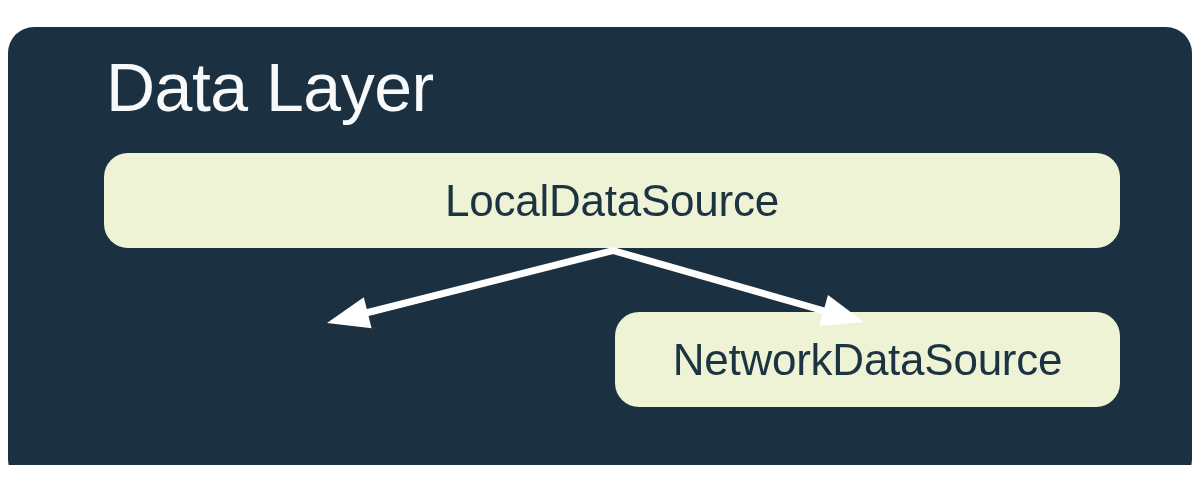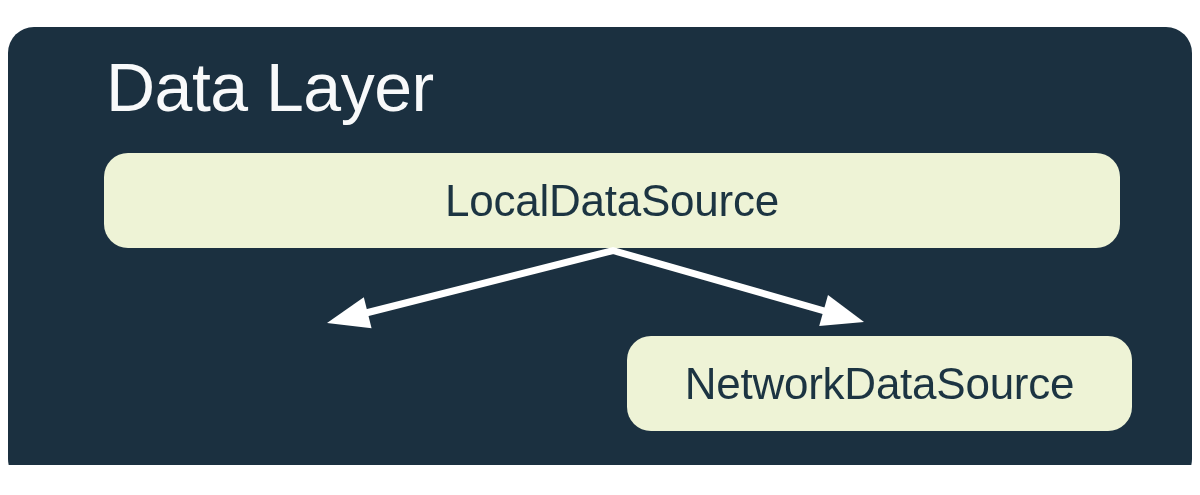--- a/index.html
+++ b/index.html
@@ -44,21 +44,21 @@
     align-items: center;
     justify-content: center;
     color: var(--node_text, #1C3442);
     font-size: 44px;
     font-weight: 400;
     letter-spacing: -0.25px;
     white-space: nowrap;
   }
   .node-repo    { left: 104px; top: 153px; width: 1016px; height: 95px; }
   .node-local   { left: 105px; top: 322px; width: 435px;  height: 93px; }
-  .node-network { left: 615px; top: 336px; width: 505px;  height: 95px; margin-left: 12px; }
+  .node-network { left: 615px; top: 312px; width: 505px;  height: 95px; }
   .arrows {
     position: absolute;
     left: 0;
     top: 0;
     width: 1200px;
     height: 495px;
     pointer-events: none;
   }
   .arrows .connector {
     fill: none;

